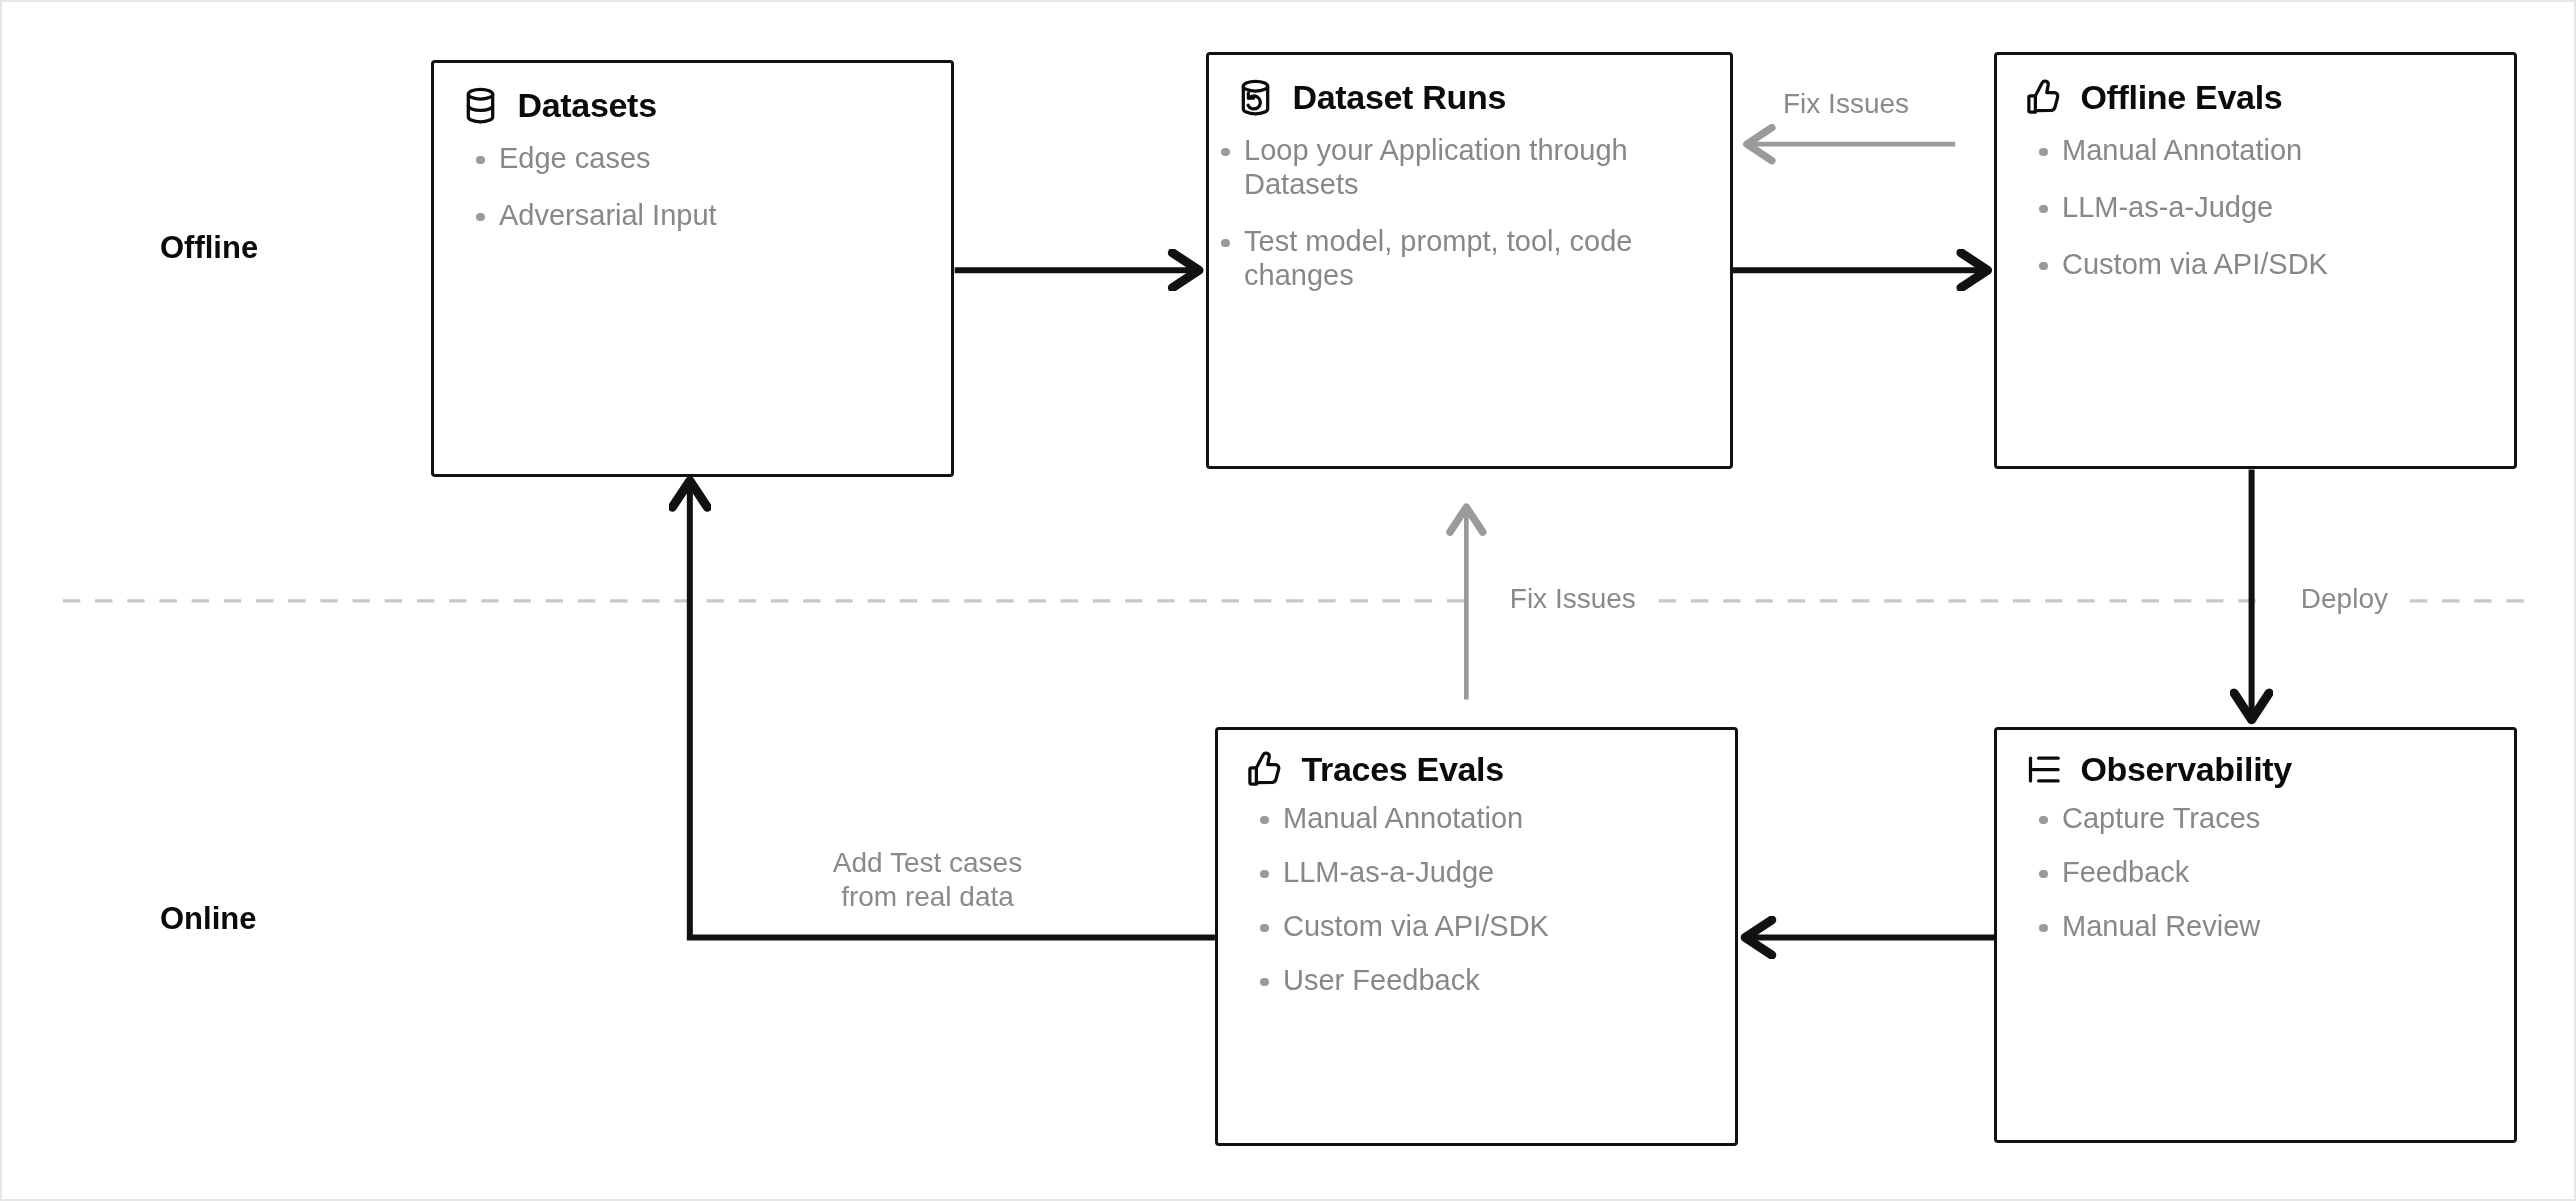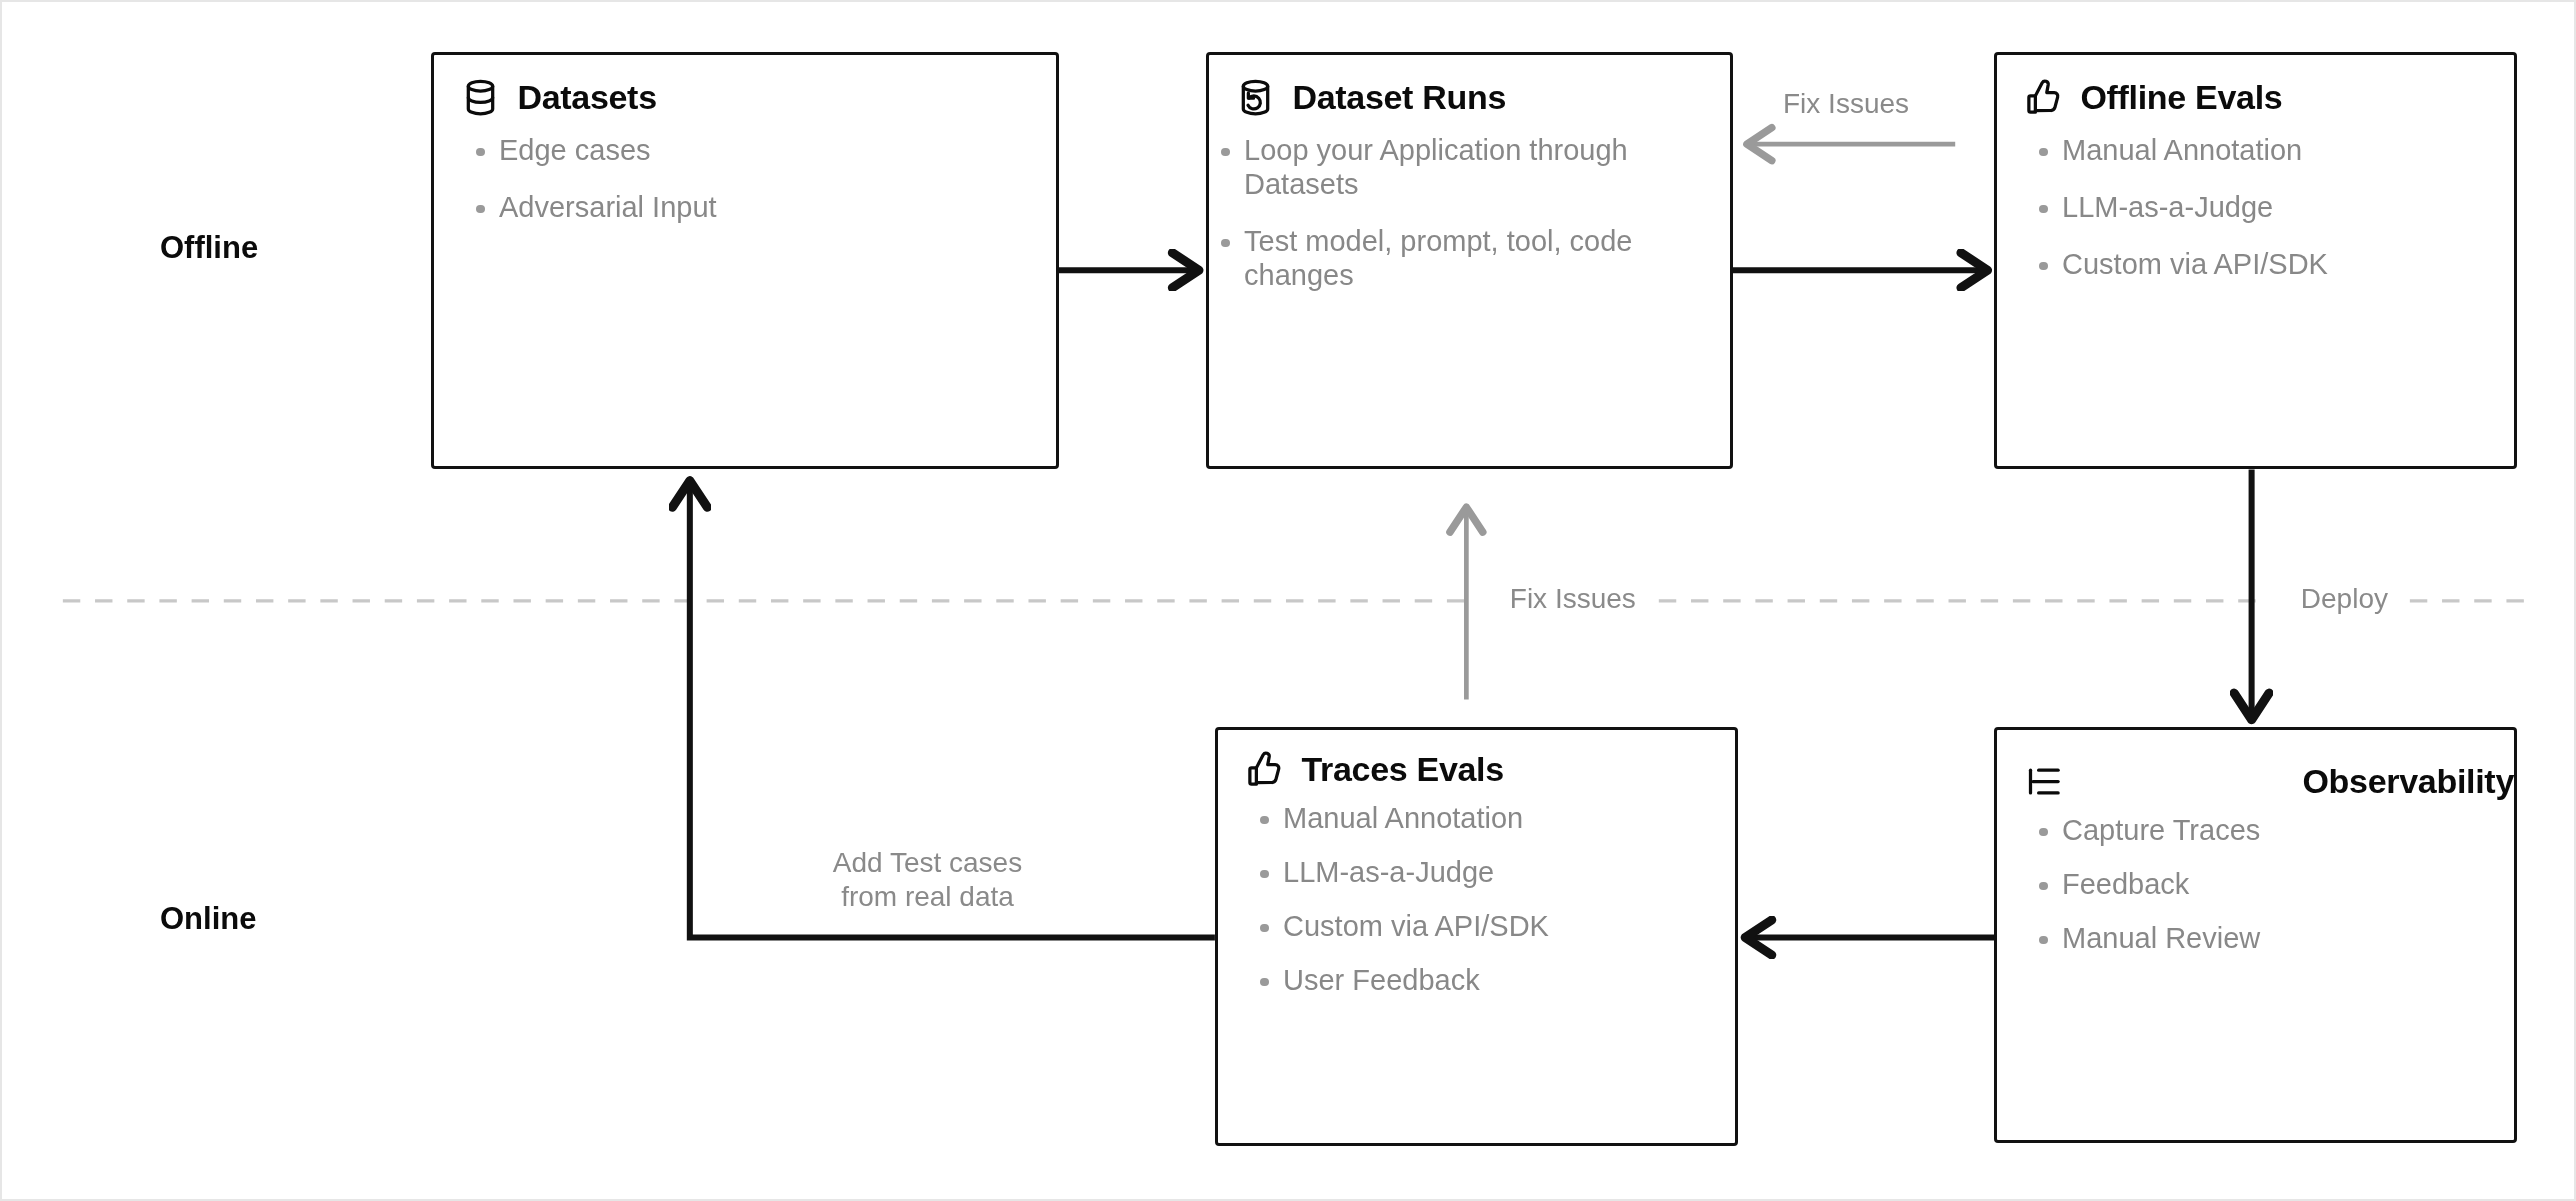--- a/index.html
+++ b/index.html
@@ -57,21 +57,21 @@
   <div class="rowlabel" style="left:158px;top:899px;">Online</div>
 
   <div class="edgelabel" style="left:1781px;top:86px;">Fix Issues</div>
   <div class="edgelabel boxed" style="left:1493px;top:581px;">Fix Issues</div>
   <div class="edgelabel boxed" style="left:2284px;top:581px;">Deploy</div>
   <div class="edgelabel center" style="left:808px;top:844px;width:235px;">
     <div>Add Test cases</div>
     <div>from real data</div>
   </div>
 
-  <div class="node" style="left:429px;top:50px;width:628px;height:417px;">
+  <div class="node" style="left:429px;top:58px;width:523px;height:417px;">
     <div class="node-head">
       <svg class="node-ico" viewBox="0 0 24 24" fill="none" stroke="#0b0b0b" stroke-width="2" stroke-linecap="round" stroke-linejoin="round">
         <ellipse cx="12" cy="5" rx="7.5" ry="3"></ellipse>
           <path d="M4.5 5v14c0 1.66 3.36 3 7.5 3s7.5-1.34 7.5-3V5"></path>
           <path d="M4.5 12c0 1.66 3.36 3 7.5 3s7.5-1.34 7.5-3"></path>
       </svg>
       <div class="node-title">Datasets</div>
     </div>
     <ul class="node-list">
       <li>Edge cases</li>
@@ -120,21 +120,21 @@
     </div>
     <ul class="node-list tight" style="margin-top:13.4px;">
       <li>Manual Annotation</li>
       <li>LLM-as-a-Judge</li>
       <li>Custom via API/SDK</li>
       <li>User Feedback</li>
     </ul>
   </div>
 
   <div class="node" style="left:1992px;top:725px;width:523px;height:416px;">
-    <div class="node-head" style="padding-top:32px;justify-content:space-between;">
+    <div class="node-head" style="padding-top:20px;">
       <svg class="node-ico" viewBox="0 0 24 24" fill="none" stroke="#0b0b0b" stroke-width="2" stroke-linecap="round" stroke-linejoin="round">
         <path d="M9 5h12"></path>
           <path d="M5.5 12h15.5"></path>
           <path d="M9 19h12"></path>
         <path d="M4 5v14"></path>
       </svg>
       <div class="node-title">Observability</div>
     </div>
     <ul class="node-list tight" style="margin-top:13.4px;">
       <li>Capture Traces</li>

